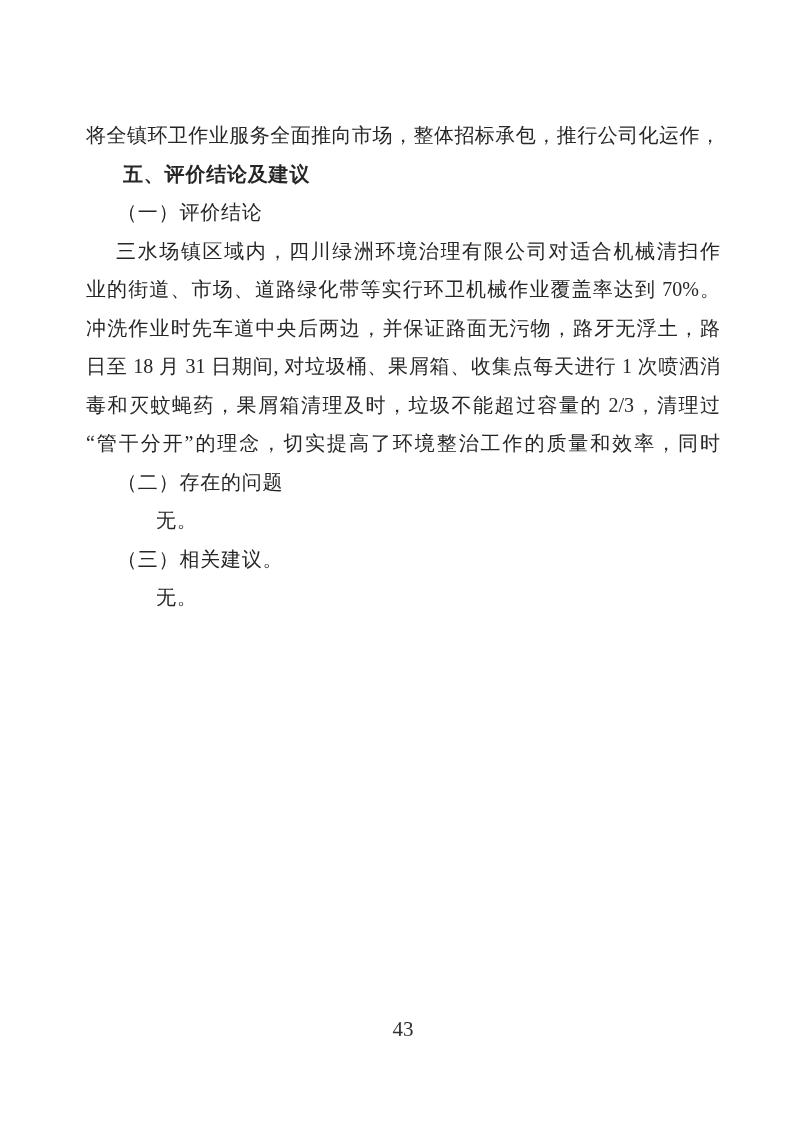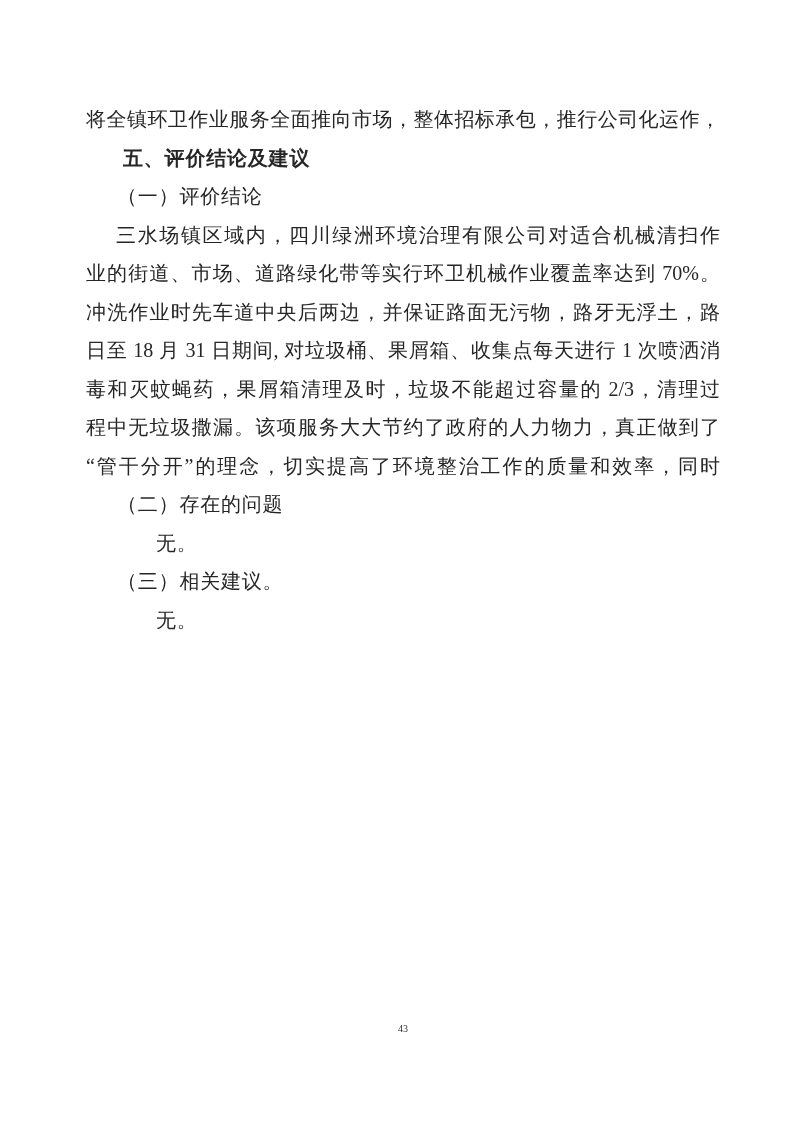--- a/index.html
+++ b/index.html
@@ -12,21 +12,21 @@
     width: 792px;
     height: 1122px;
     background: #ffffff;
     overflow: hidden;
     font-family: "Liberation Serif", "DejaVu Serif", serif;
     color: #262626;
   }
   .content {
     position: absolute;
     left: 86px;
-    top: 100px;
+    top: 116px;
     width: 634px;
   }
   .line {
     font-size: 20px;
     line-height: 38.5px;
     white-space: nowrap;
   }
   
   .fill {
     text-align: justify;
@@ -42,40 +42,39 @@
   .ind-body { text-indent: 30px; }
   .ind-h1   { text-indent: 37px; font-weight: bold; }
   .ind-h2   { text-indent: 31px; }
   .ind-ans  { text-indent: 70px; }
   .page-number {
     position: absolute;
     left: 86px;
     top: 1019px;
     width: 634px;
     text-align: center;
-    font-size: 10px;
+    font-size: 21px;
     line-height: 20px;
     color: #303030;
     font-family: "Liberation Serif", "DejaVu Serif", serif;
   }
 </style>
 </head>
 <body>
 
 <div class="page">
   <div class="content">
     <div class="line fill">将全镇环卫作业服务全面推向市场，整体招标承包，推行公司化运作，</div>
     <div class="line end ind-h1">五、评价结论及建议</div>
     <div class="line end ind-h2">（一）评价结论</div>
     <div class="line fill ind-body">三水场镇区域内，四川绿洲环境治理有限公司对适合机械清扫作</div>
     <div class="line fill">业的街道、市场、道路绿化带等实行环卫机械作业覆盖率达到 70%。</div>
     <div class="line fill">冲洗作业时先车道中央后两边，并保证路面无污物，路牙无浮土，路</div>
     <div class="line fill">日至 18 月 31 日期间, 对垃圾桶、果屑箱、收集点每天进行 1 次喷洒消</div>
     <div class="line fill">毒和灭蚊蝇药，果屑箱清理及时，垃圾不能超过容量的 2/3，清理过</div>
-    <div class="line fill">程中无垃圾撒漏。该项服务大大节约了政府的人力物力，真正做到了</div>
     <div class="line fill">“管干分开”的理念，切实提高了环境整治工作的质量和效率，同时</div>
     <div class="line end ind-h2">（二）存在的问题</div>
     <div class="line end ind-ans">无。</div>
     <div class="line end ind-h2">（三）相关建议。</div>
     <div class="line end ind-ans">无。</div>
   </div>
   <div class="page-number">43</div>
 </div>
 
 </body></html>

